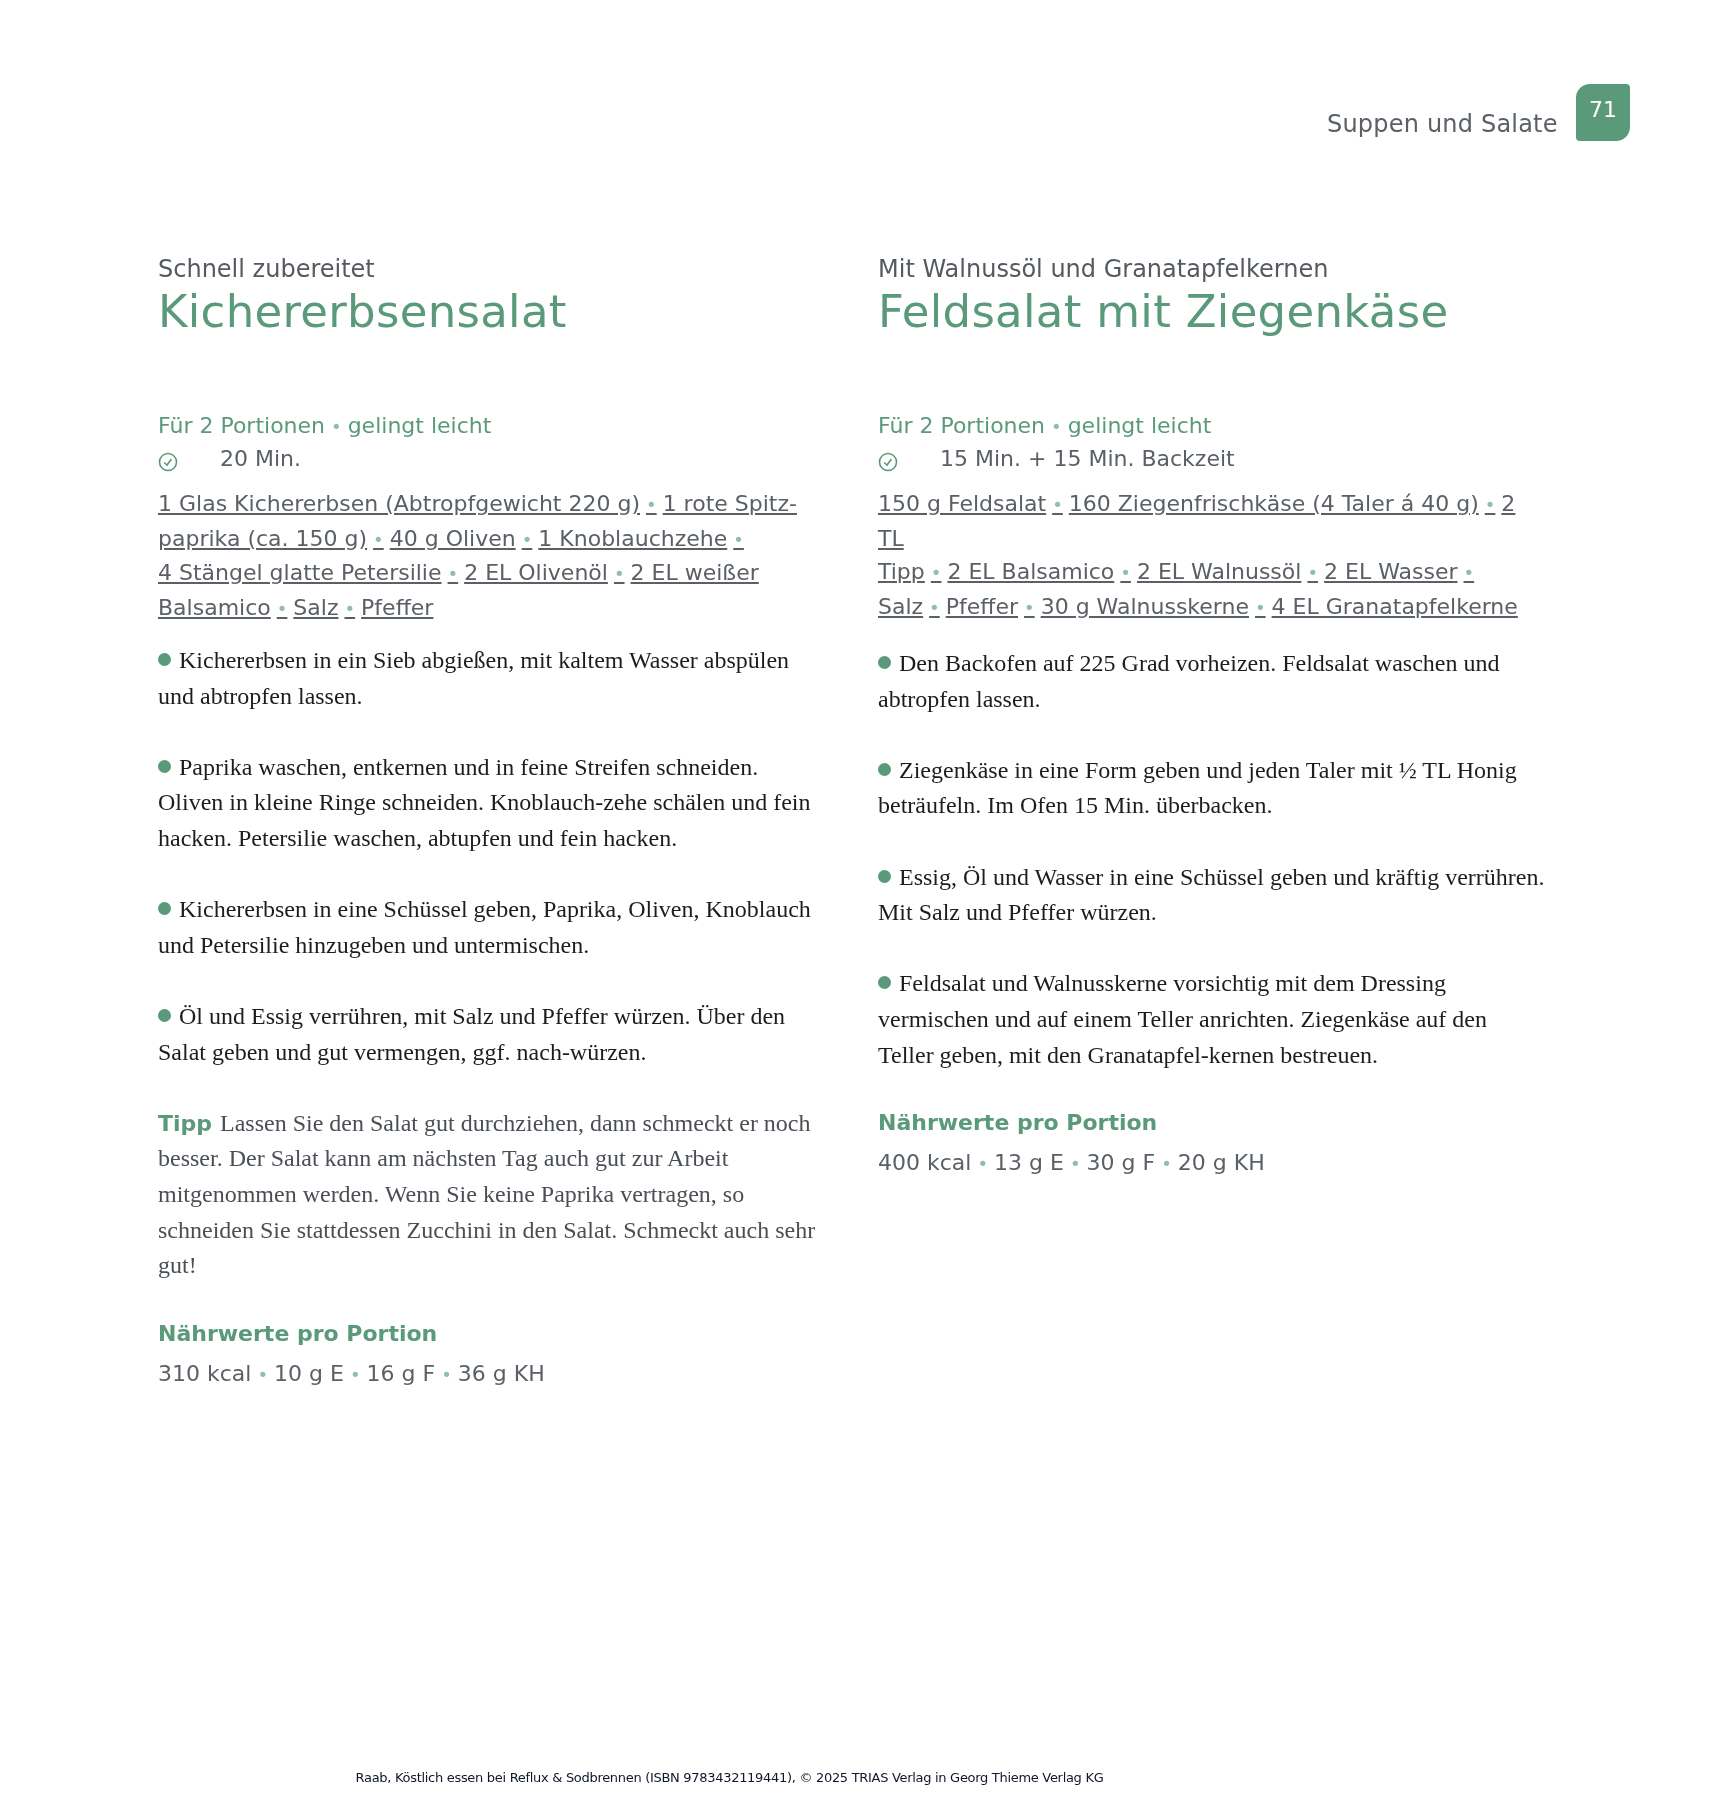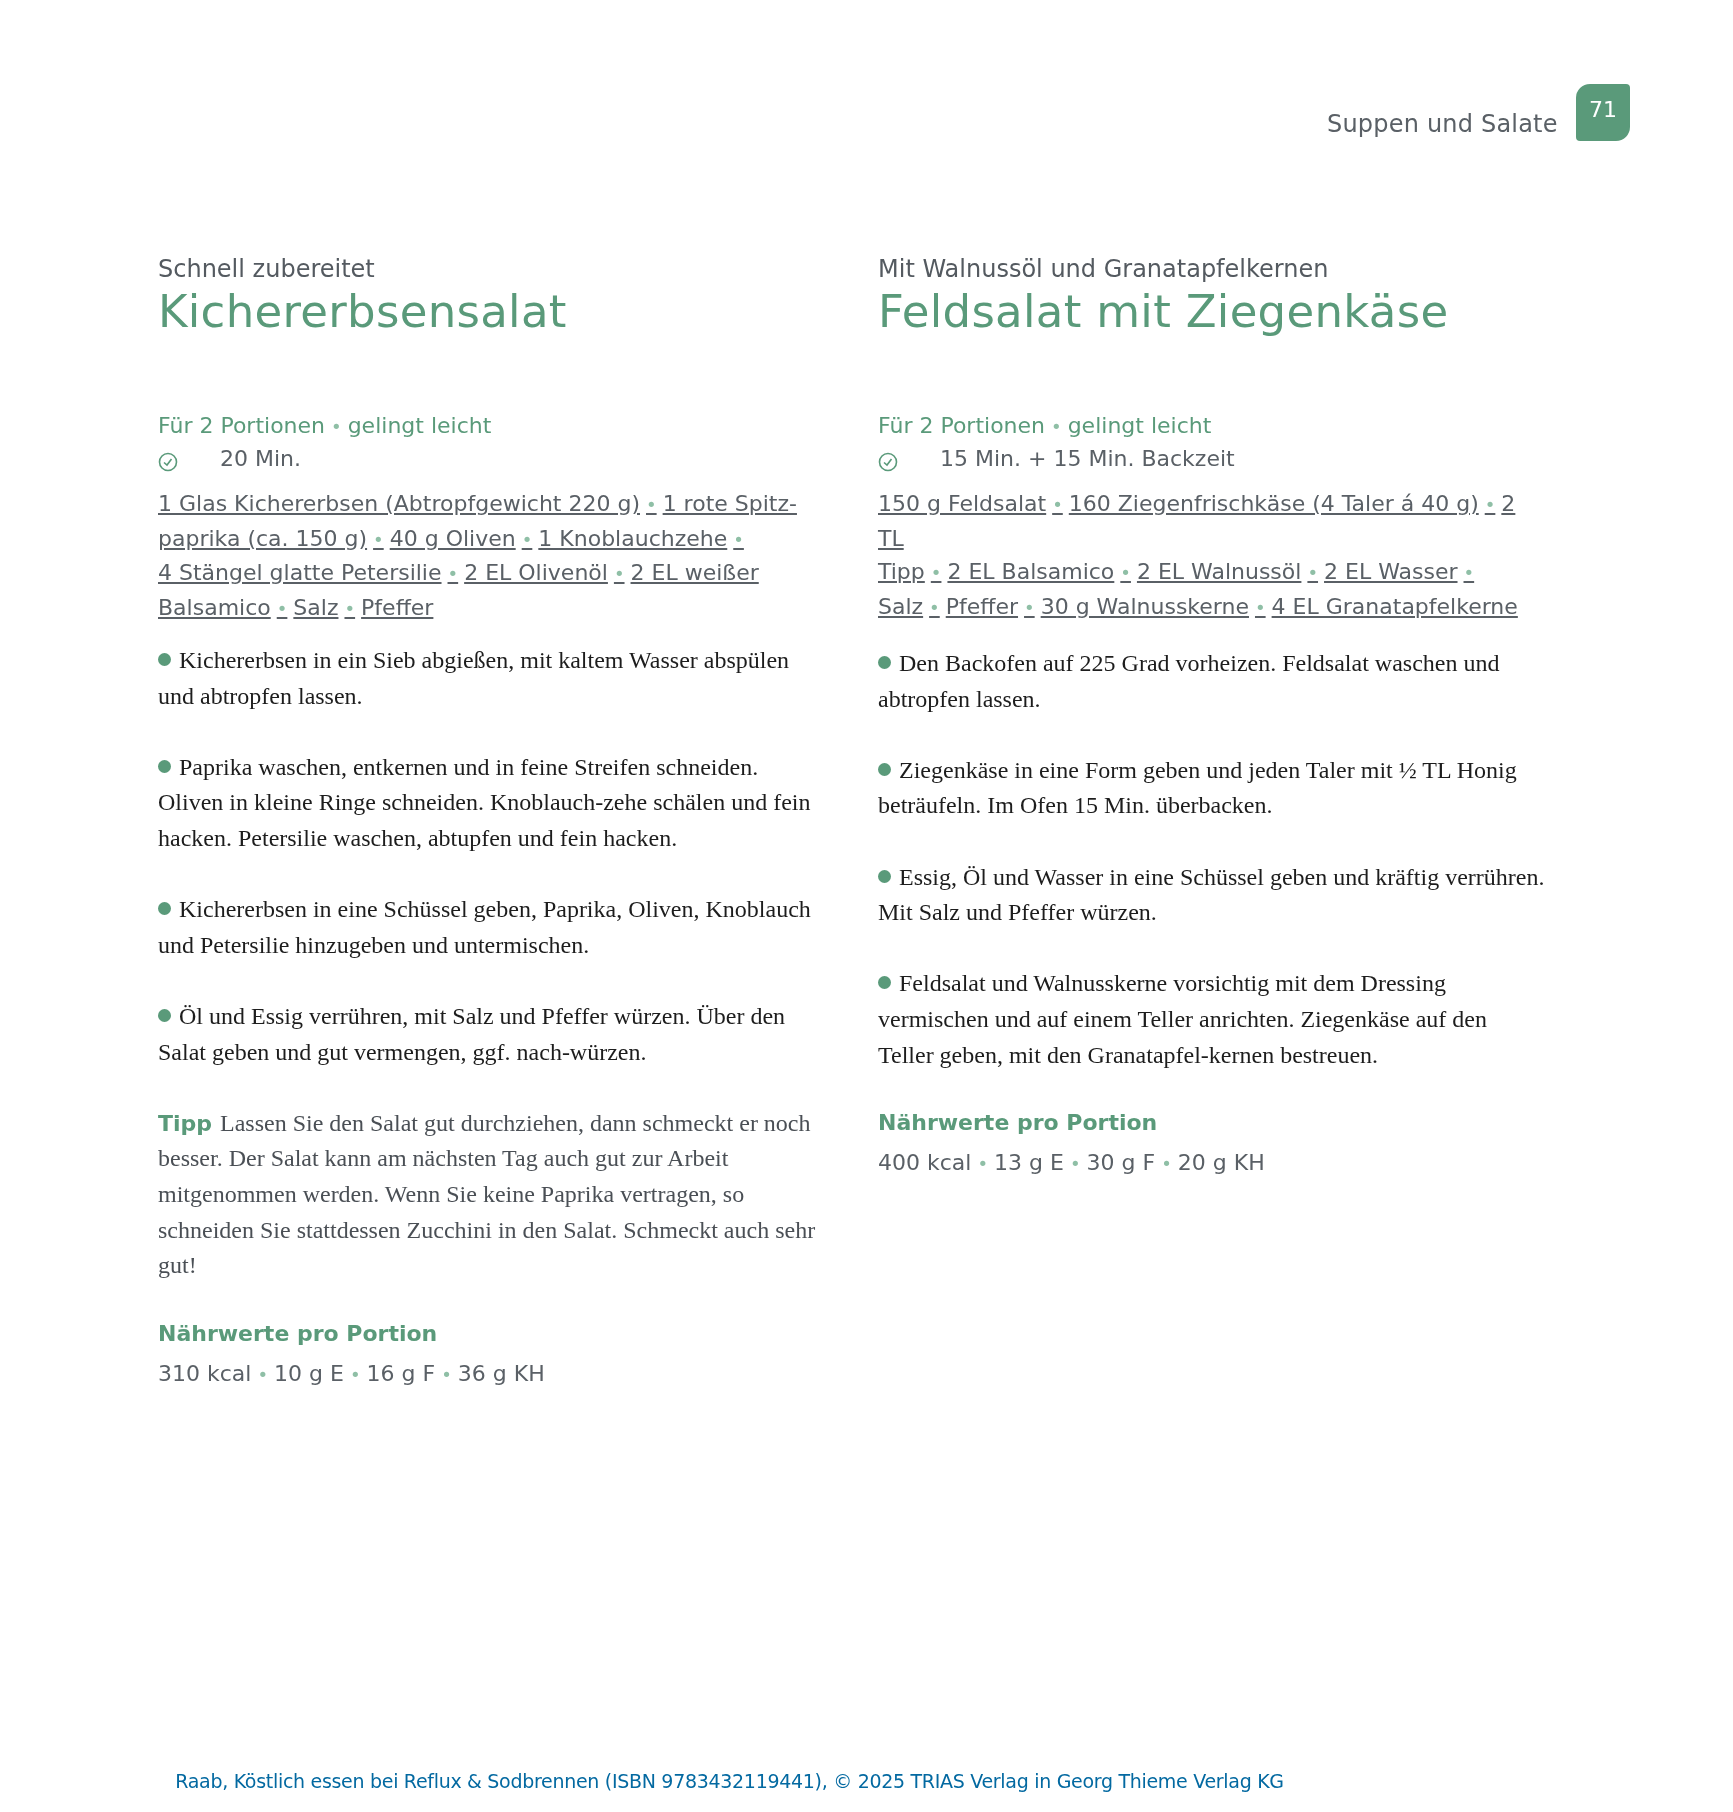--- a/index.html
+++ b/index.html
@@ -30,21 +30,21 @@
     .steps { margin-top: 18px; }
     .step { font-size: 24px; line-height: 35.6px; color: #1d1d1d; margin: 0 0 35.6px 0; }
     .bullet { display: inline-block; width: 13px; height: 13px; border-radius: 50%; background: #5a9a7a; margin-right: 8px; vertical-align: 2px; }
 
     .tip { font-size: 24px; line-height: 35.6px; color: #4a4f55; margin-top: 0; }
     .tip-label { color: #5a9a7a; font-weight: bold; font-size: 22px; margin-right: 8px; }
 
     .nutrition-title { font-size: 22px; line-height: 32px; color: #5a9a7a; font-weight: bold; margin-top: 34px; }
     .nutrition { font-size: 22px; line-height: 48px; color: #5a6066; }
 
-    .footer { position: absolute; top: 1770px; left: 0; width: 1459px; text-align: center; font-size: 19px; color: #0369a1; letter-spacing: -0.3px; }
+    .footer { position: absolute; top: 1770px; left: 0; width: 1459px; text-align: center; font-size: 13px; color: #0f172a; letter-spacing: -0.3px; }
   </style>
 </head>
 <body>
 
 <div class="running-head sans">Suppen und Salate</div>
 <div class="page-badge sans">71</div>
 
 <div class="col left">
   <div class="kicker sans">Schnell zubereitet</div>
   <div class="title sans">Kichererbsensalat</div>

